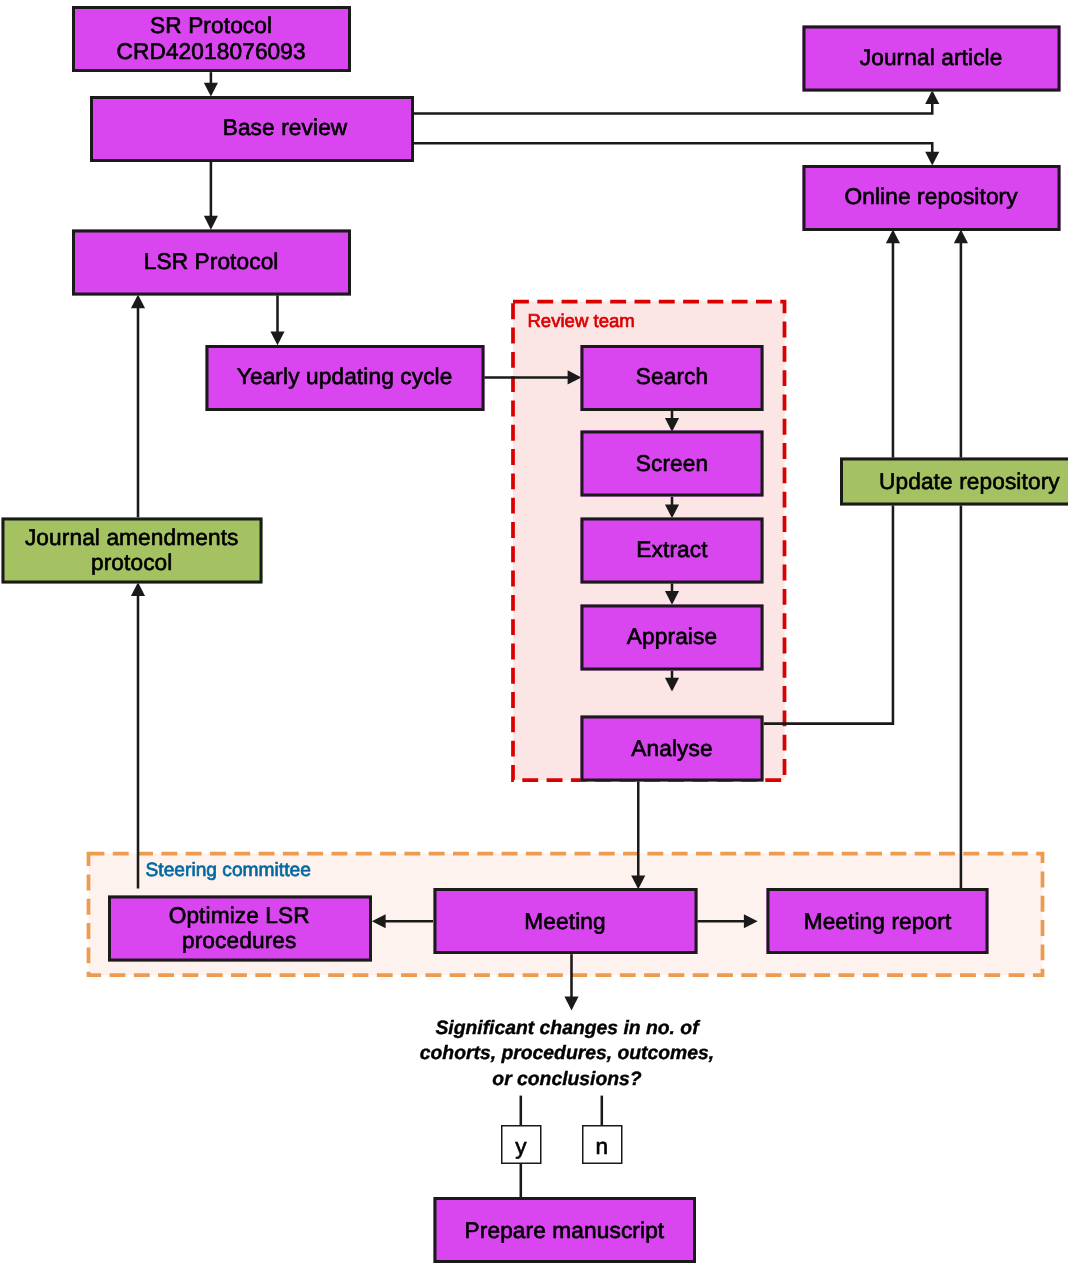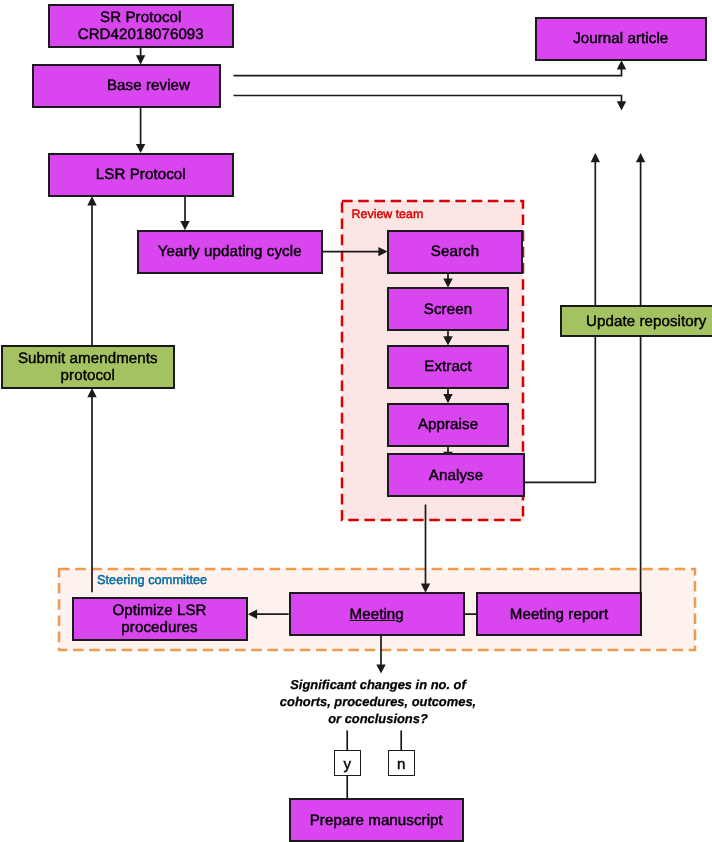--- a/index.html
+++ b/index.html
@@ -73,66 +73,69 @@
     <path d="M 401.2 730.4 L 401.2 751" fill="none" stroke="#1a1a1a" stroke-width="1.7" stroke-linecap="butt"></path>
     <path d="M 347.2 775.5 L 347.2 799" fill="none" stroke="#1a1a1a" stroke-width="1.7" stroke-linecap="butt"></path>
   </svg>
 
   <div class="node blue" style="left:48px;top:3.6px;width:185.5px;height:44.5px;">
     <span>
         <span>SR Protocol</span>
         <span>CRD42018076093</span>
       </span>
   </div>
-  <div class="node blue" style="left:32px;top:63.8px;width:189px;height:44.2px;padding-left:44px;">
+  <div class="node blue" style="left:60px;top:63.8px;width:216px;height:44.2px;padding-left:44px;">
     <span>Base review</span>
   </div>
   <div class="node blue" style="left:137px;top:229.8px;width:185.5px;height:44px;">
     <span>Yearly updating cycle</span>
   </div>
   <div class="node blue" style="left:48px;top:152.5px;width:185.5px;height:44.2px;">
     <span>LSR Protocol</span>
   </div>
-  <div class="node blue" style="left:387px;top:229.8px;width:136px;height:43.8px;">
+  <div class="node blue" style="left:387px;top:229.8px;width:122px;height:43.8px;">
     <span>Search</span>
   </div>
   <div class="node blue" style="left:387px;top:287.3px;width:122px;height:43.8px;">
     <span>Screen</span>
   </div>
   <div class="node blue" style="left:387px;top:345px;width:122px;height:43.8px;align-items:center;">
     <span>Extract</span>
   </div>
   <div class="node blue" style="left:387px;top:402.7px;width:122px;height:44.3px;">
     <span>Appraise</span>
   </div>
-  <div class="node blue" style="left:387px;top:453px;width:138px;height:44px;">
+  <div class="node blue" style="left:387px;top:477px;width:122px;height:44px;">
     <span>Analyse</span>
   </div>
   <div class="node blue" style="left:534.5px;top:17.2px;width:172.5px;height:43.5px;">
     <span>Journal article</span>
+  </div>
+  <div class="node blue" style="left:534.5px;top:110px;width:172.5px;height:43.5px;">
+    <span>Online repository</span>
   </div>
   <div class="node green" style="left:560px;top:305px;width:172.5px;height:32px;">
     <span>Update repository</span>
   </div>
   <div class="node green" style="left:0.8px;top:345px;width:174px;height:43.5px;">
     <span>
-        <span>Submit amendments</span>
+        <span>Journal amendments</span>
         <span>protocol</span>
       </span>
   </div>
   <div class="node blue" style="left:71.5px;top:597px;width:176px;height:43.8px;">
     <span>
         <span>Optimize LSR</span>
         <span>procedures</span>
       </span>
   </div>
-  <div class="node blue" style="left:288.7px;top:592.3px;width:176px;height:43.8px;text-decoration:underline;">
+  <div class="node blue" style="left:288.7px;top:592.3px;width:176px;height:43.8px;">
     <span>Meeting</span>
   </div>
-  <div class="node blue" style="left:476px;top:592.3px;width:166px;height:43.8px;">
+  <div class="node blue" style="left:511px;top:592.3px;width:148px;height:43.8px;">
     <span>Meeting report</span>
   </div>
   <div class="node plain" style="left:334px;top:750px;width:26.5px;height:26px;">
     <span class="yn">y</span>
   </div>
   <div class="node plain" style="left:388px;top:750px;width:26.5px;height:26px;">
     <span class="yn">n</span>
   </div>
   <div class="node blue" style="left:288.7px;top:798.3px;width:175.2px;height:44px;">
     <span>Prepare manuscript</span>

